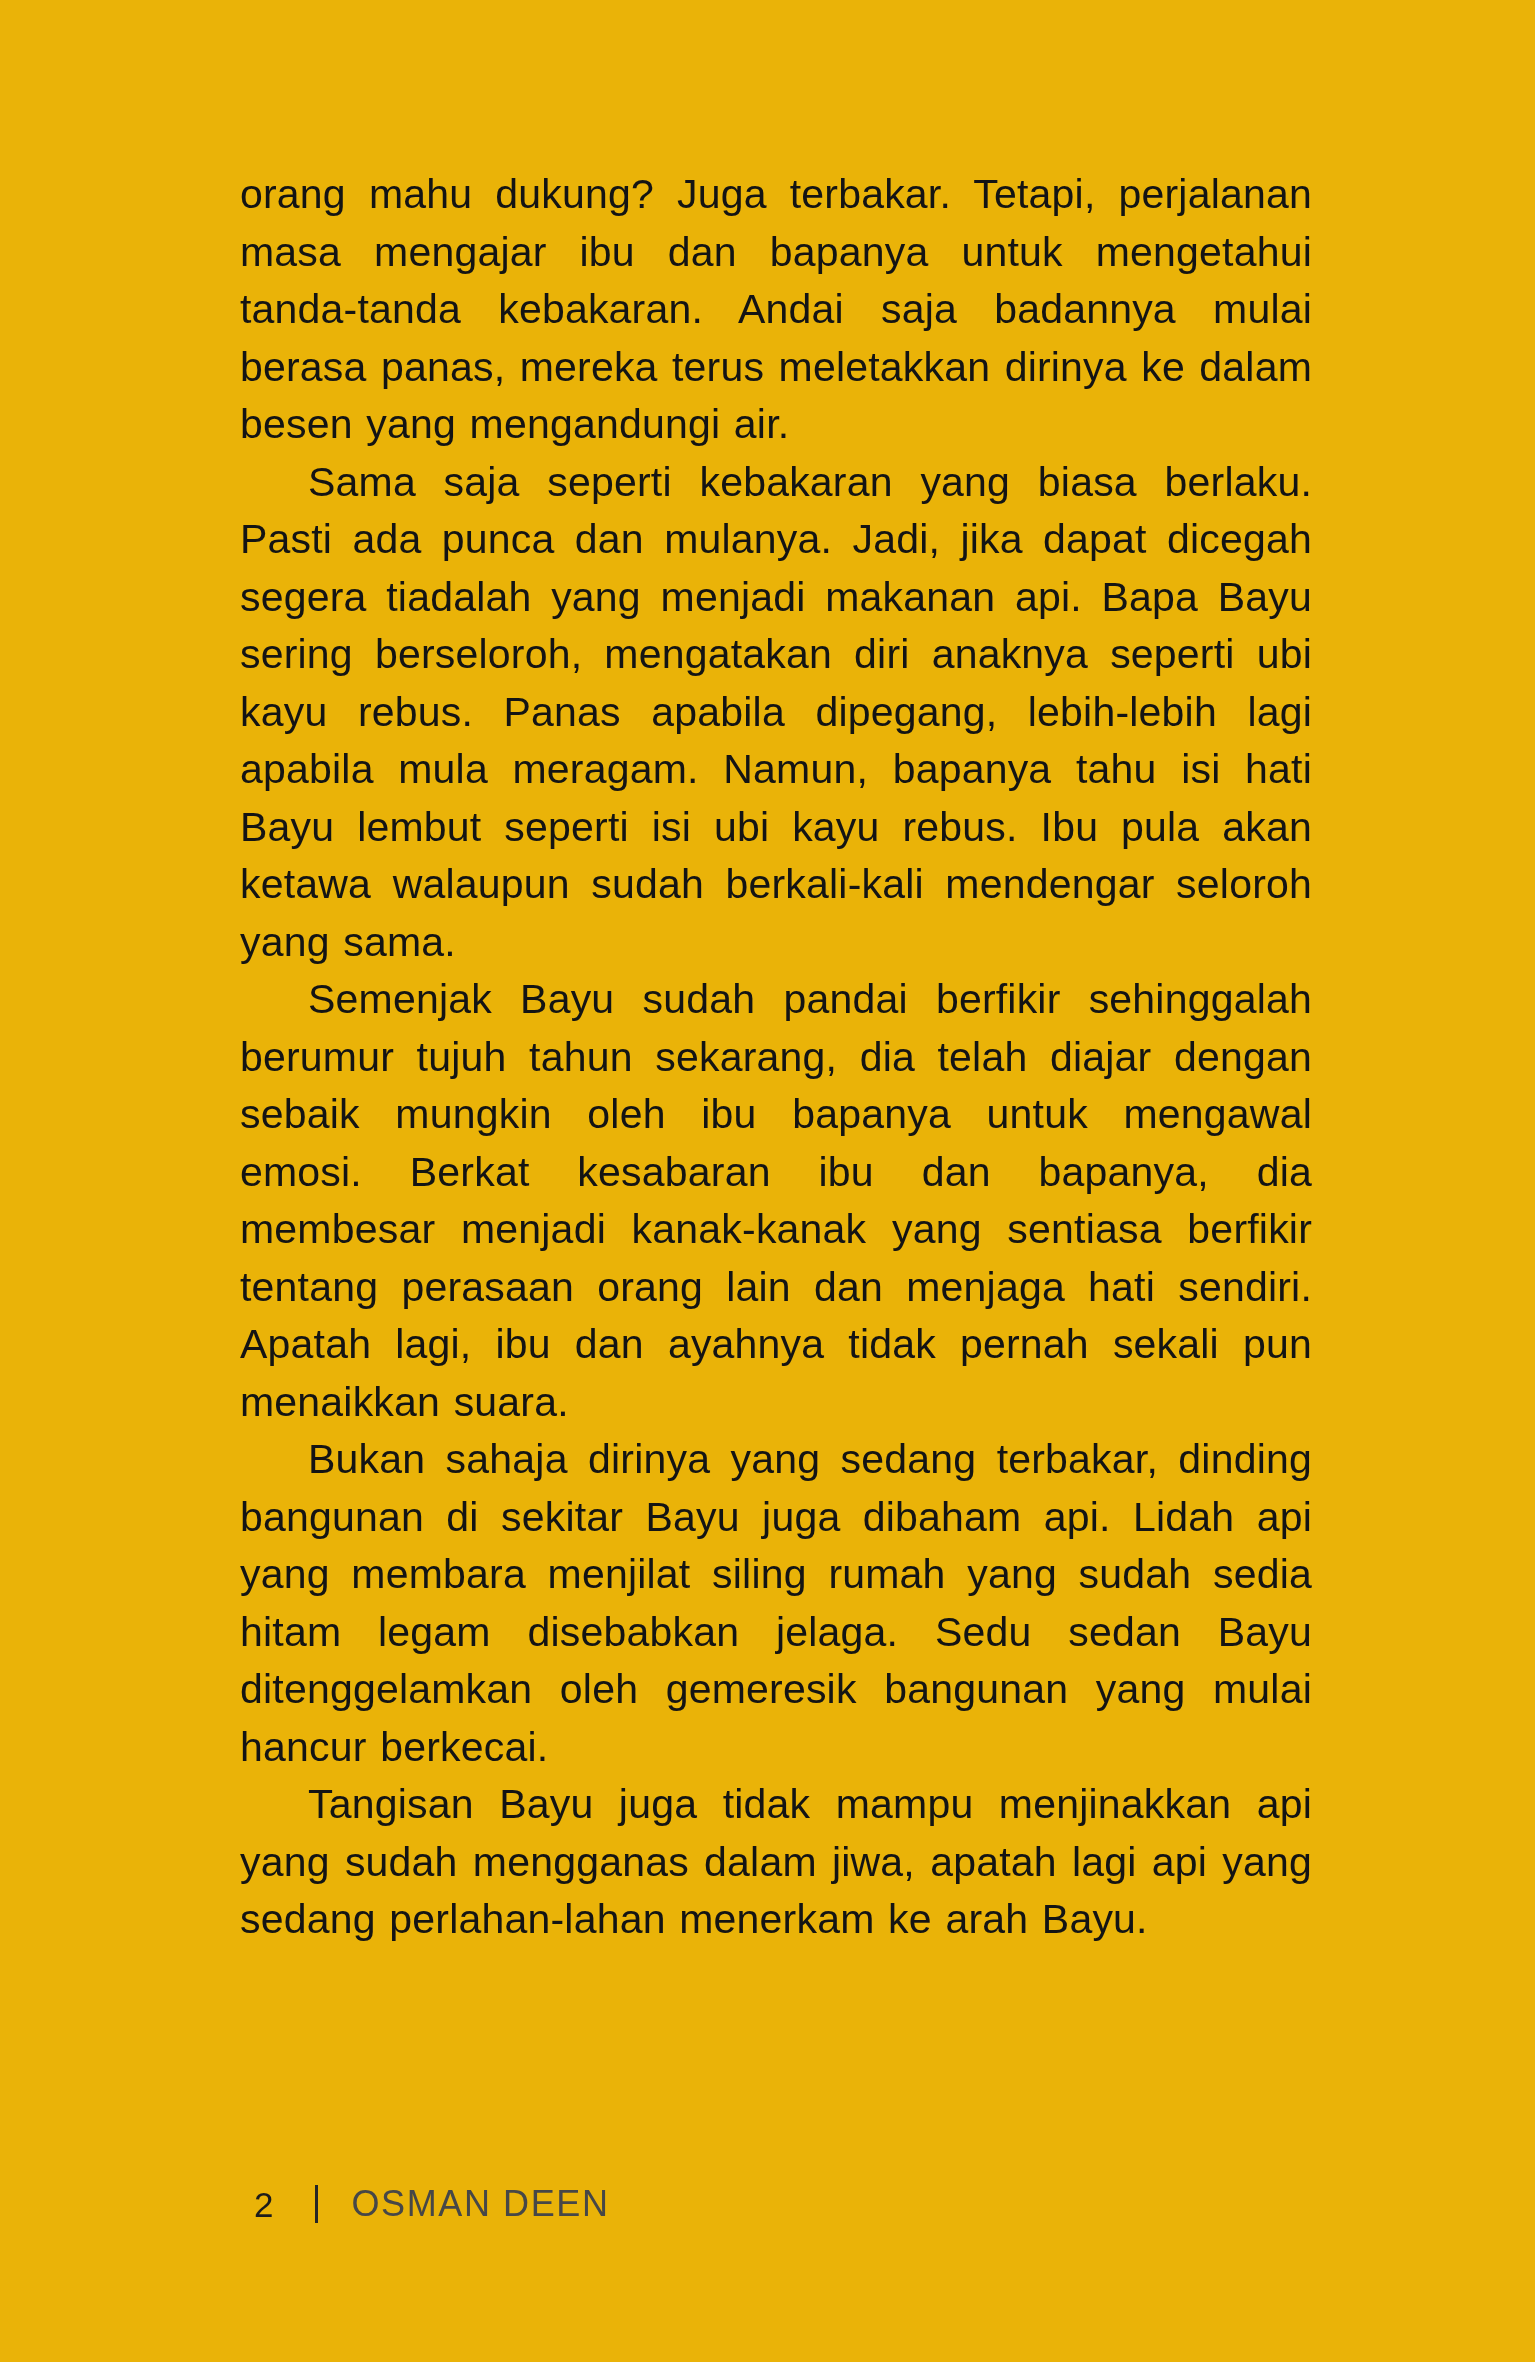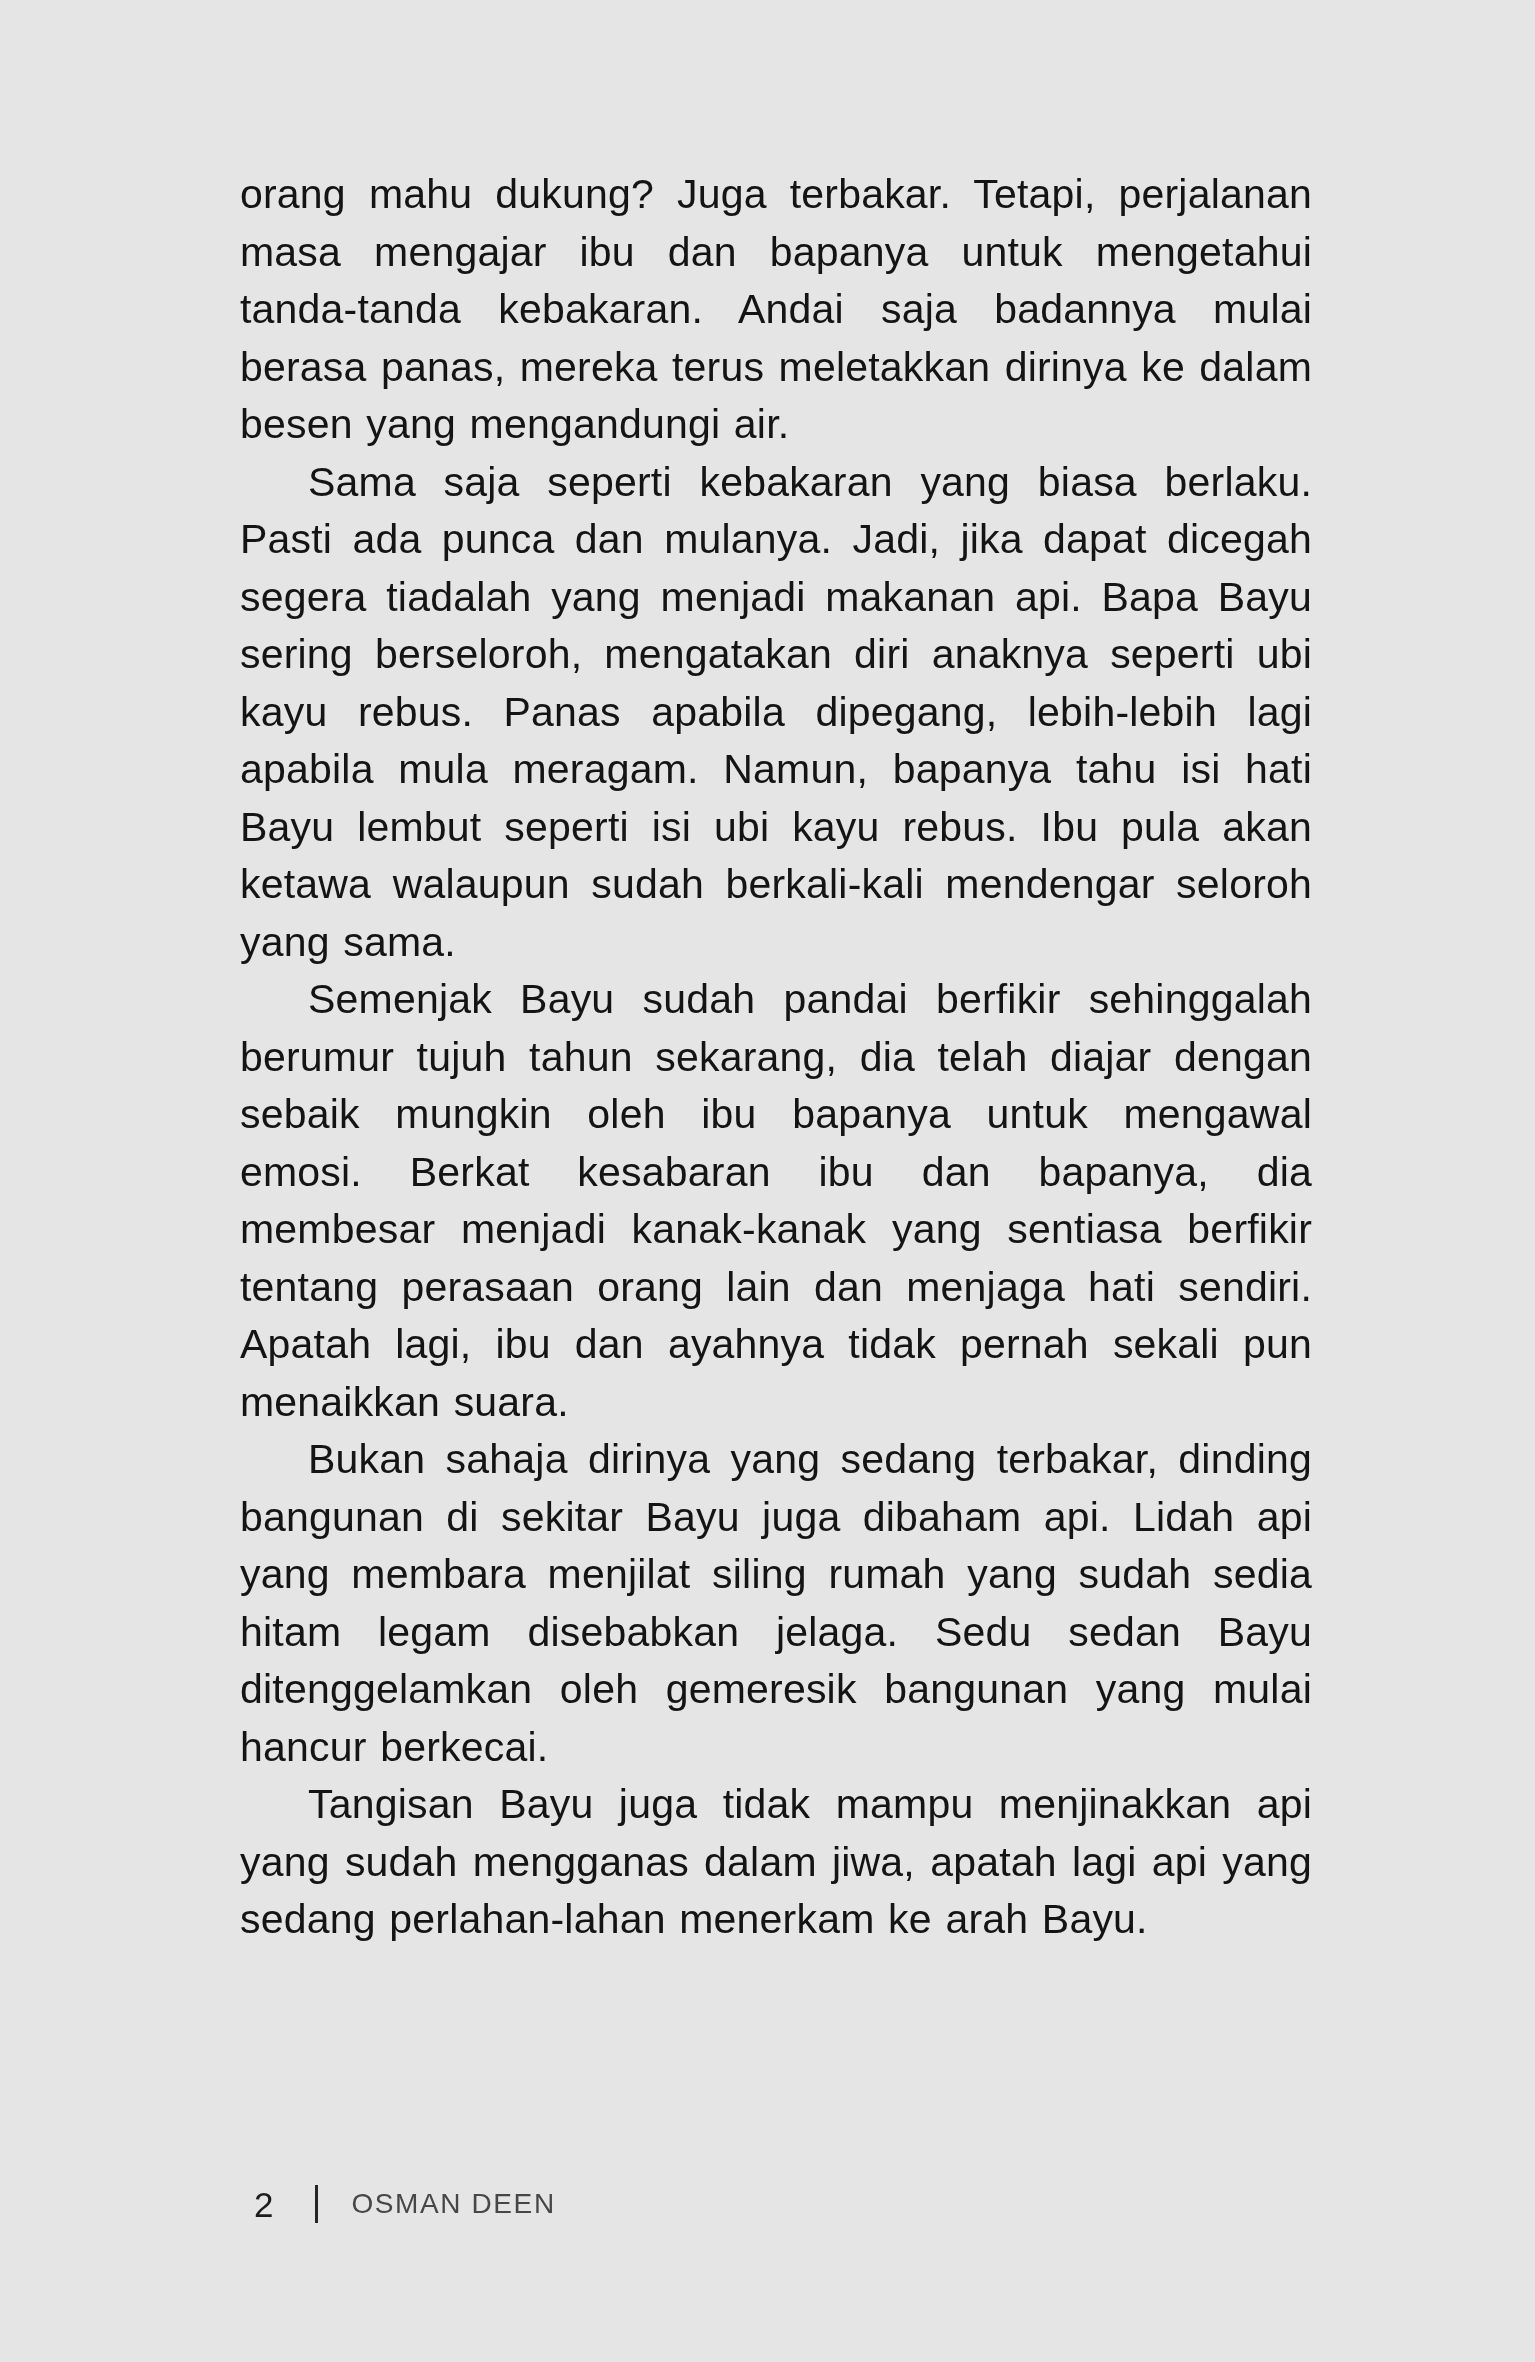--- a/index.html
+++ b/index.html
@@ -7,21 +7,21 @@
       margin: 0;
       padding: 0;
       background: #ffffff;
     }
 
     
     .page {
       position: relative;
       width: 1535px;
       height: 2362px;
-      background: #e5e5e5;
+      background: #eab308;
       overflow: hidden;
       font-family: "Liberation Sans", sans-serif;
       -webkit-font-smoothing: antialiased;
     }
 
     
     .body-text {
       position: absolute;
       left: 240px;
       top: 166px;
@@ -56,21 +56,21 @@
       line-height: 1;
     }
     .footer-rule {
       width: 3px;
       height: 38px;
       background: #262626;
       margin-left: 42px;
       margin-right: 33px;
     }
     .running-title {
-      font-size: 28px;
+      font-size: 36px;
       letter-spacing: 1.6px;
       color: #474747;
       line-height: 1;
     }
   </style>
 </head>
 <body>
 
 <div class="page">
 

